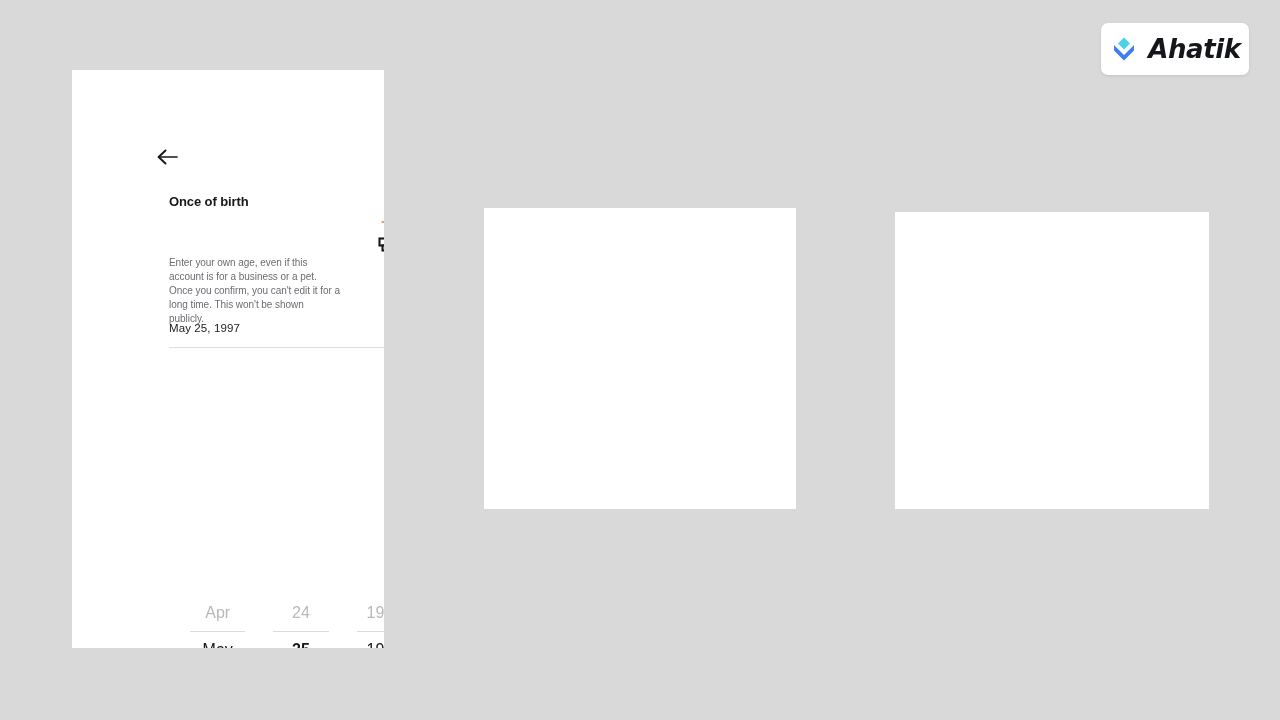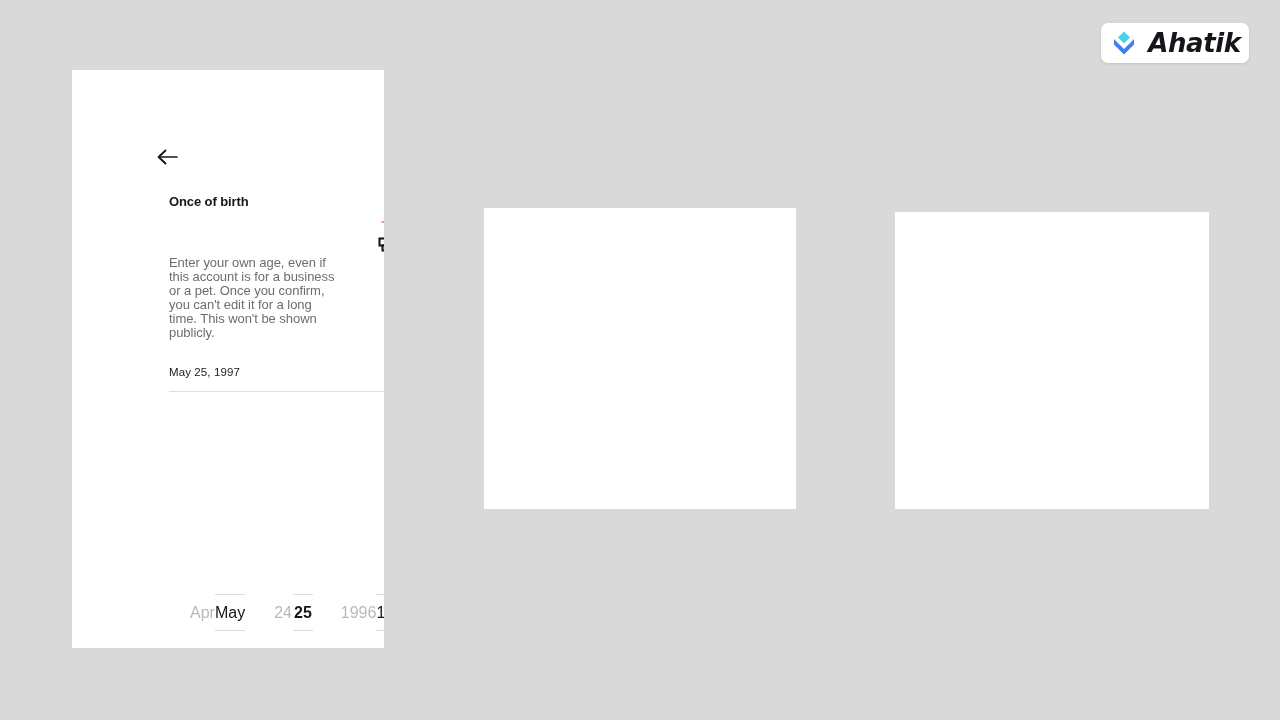--- a/index.html
+++ b/index.html
@@ -17,21 +17,21 @@
     position: relative;
     -webkit-font-smoothing: antialiased;
   }
 
   
   .brand-badge {
     position: absolute;
     left: 1101px;
     top: 23px;
     width: 148px;
-    height: 40px;
+    height: 52px;
     background: #ffffff;
     border-radius: 7px;
     display: flex;
     align-items: center;
     justify-content: center;
     gap: 9px;
     box-shadow: 0 1px 3px rgba(0,0,0,.10);
   }
   .brand-mark { width: 30px; height: 30px; display: block; flex: 0 0 auto; }
   .brand-name {
@@ -75,21 +75,21 @@
   }
   .head-text { width: 172px; }
   .title {
     font-size: 13px;
     font-weight: 700;
     color: #16171a;
     letter-spacing: -0.1px;
     margin-bottom: 7px;
   }
   .desc {
-    font-size: 13px;
+    font-size: 10px;
     line-height: 14px;
     color: #6b6d72;
     letter-spacing: -0.05px;
     margin-top: 47px;
   }
   .cake-wrap { width: 62px; height: 62px; flex: 0 0 auto; margin-top: 2px; }
   .cake-wrap svg { display: block; width: 100%; height: 100%; }
 
   
   .date-field {
@@ -121,21 +121,21 @@
   }
 
   
   .picker {
     position: absolute;
     display: flex;
   }
   .picker-col {
     flex: 1 1 0;
     display: flex;
-    flex-direction: row;
+    flex-direction: column;
     align-items: center;
     cursor: ns-resize;
   }
   .picker-cell {
     width: 100%;
     text-align: center;
     display: flex;
     align-items: center;
     justify-content: center;
     font-family: "Liberation Sans", sans-serif;
@@ -188,21 +188,21 @@
         <path d="M31 6 C33.8 9.4 36.2 11.6 36.2 14.6 C36.2 17.5 33.8 19.6 31 19.6 C28.2 19.6 25.8 17.5 25.8 14.6 C25.8 11.6 28.2 9.4 31 6 Z" fill="#f0553c"></path>
         <rect x="28.4" y="20.3" width="5.3" height="6.4" fill="#ffffff" stroke="#17181b" stroke-width="1.7"></rect>
         <rect x="16.5" y="26.3" width="29" height="16.5" rx="1.4" fill="#6ed8ef" stroke="#17181b" stroke-width="2"></rect>
         <path d="M17.5 36.5 q3.6 -3.4 7.2 0 q3.6 3.4 7.2 0 q3.6 -3.4 7.2 0 q3.2 3 6.4 0.4 L44.5 42.2 L17.5 42.2 Z" fill="#ffffff" stroke="#17181b" stroke-width="1.7" stroke-linejoin="round"></path>
         <rect x="10.5" y="42.5" width="41" height="7" fill="#ffffff" stroke="#17181b" stroke-width="2.1"></rect>
         <rect x="13.5" y="49.5" width="35" height="5" fill="#ffffff" stroke="#17181b" stroke-width="2.1"></rect>
       </svg>
     </div>
   </div>
 
-  <div class="date-field" style="left:97px; top:248px; width:262px;margin-top:44px;">
+  <div class="date-field" style="left:97px; top:248px; width:262px;">
     <span class="date-value">May 25, 1997</span>
   </div>
 
 
   <div class="picker picker-wide" style="left:104px; top:524px; width:250px;">
     <div class="picker-col col-month">
       <div class="picker-cell prev">Apr</div>
       <div class="picker-cell sel">May</div>
 
     </div>

